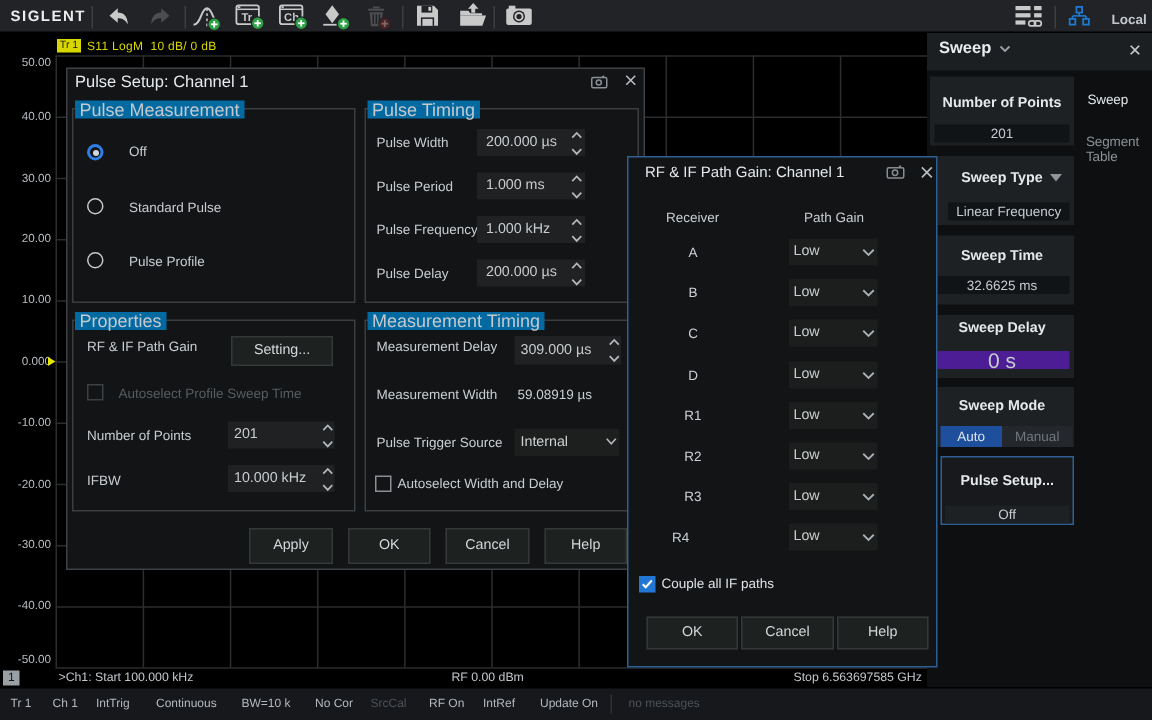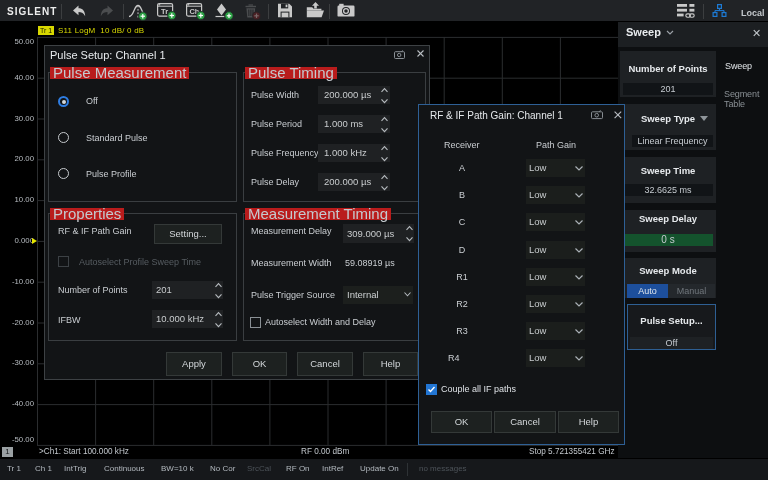--- a/index.html
+++ b/index.html
@@ -29,21 +29,21 @@
 #sbhead { left:618px; top:22px; width:150px; height:25px; background:#1c1f22; }
 #sbtitle { left:626px; top:26px; font-size:11px; font-weight:bold; color:#e9ecef; }
 #sbclose { left:752px; top:27px; font-size:11px; color:#c2c7cb; }
 .tab { font-size:9px; letter-spacing:-0.1px; }
 
 .dialog { background:#121416; }
 #dlg1 { left:44px; top:45px; width:386px; height:335px; border:1px solid #3d4144; }
 #dlg2 { left:418px; top:104px; width:207px; height:341px; border:1px solid #2e6096; }
 .dtitle { font-size:11px; color:#e7eaed; }
 .fieldset { position:absolute; border:1px solid #3a3e41; }
-.legend { position:absolute; top:-6px; left:1px; background:#b91c1c; padding:0 3px; font-size:15px; color:#c4c9ce; line-height:12px; }
+.legend { position:absolute; top:-6px; left:1px; background:#0369a1; padding:0 3px; font-size:12px; color:#c4c9ce; line-height:12px; }
 .flabel { position:absolute; font-size:9px; color:#c9cdd1; }
 .radio { position:absolute; width:11px; height:11px; border-radius:50%; border:1.5px solid #c6cacd; }
 .radio.sel { border-color:#2e7de2; border-width:2px; }
 .radio.sel::after { content:""; position:absolute; left:1.8px; top:1.8px; width:4.4px; height:4.4px; border-radius:50%; background:#d4d8db; }
 .btn { position:absolute; background:#1d2120; border:1px solid #343938; color:#d3d7da; font-size:9.5px; text-align:center; }
 .cb { position:absolute; width:11px; height:11px; border:1px solid #4a4f54; }
 svg { position:absolute; overflow:visible; }
 </style>
 </head>
 <body>
@@ -180,21 +180,21 @@
 <div class="ylab abs" style="left:0;top:277px">-10.00</div>
 <div class="ylab abs" style="left:0;top:318px">-20.00</div>
 <div class="ylab abs" style="left:0;top:358px">-30.00</div>
 <div class="ylab abs" style="left:0;top:399px">-40.00</div>
 <div class="ylab abs" style="left:0;top:435px">-50.00</div>
 <div id="marker0" class="abs"></div>
 
 <div id="chip1" class="abs">1</div>
 <div class="brow abs" style="left:39px">&gt;Ch1: Start 100.000 kHz</div>
 <div class="brow abs" style="left:301px">RF 0.00 dBm</div>
-<div class="brow abs" style="left:529px">Stop 5.721355421 GHz</div>
+<div class="brow abs" style="left:529px">Stop 6.563697585 GHz</div>
 
 <div id="statusbar" class="abs"></div>
 <div class="sitem abs" style="left:7px;top:464px">Tr 1</div>
 <div class="sitem abs" style="left:35px;top:464px">Ch 1</div>
 <div class="sitem abs" style="left:64px;top:464px">IntTrig</div>
 <div class="sitem abs" style="left:104px;top:464px">Continuous</div>
 <div class="sitem abs" style="left:161px;top:464px">BW=10 k</div>
 <div class="sitem abs" style="left:210px;top:464px">No Cor</div>
 <div class="sitem abs sdim" style="left:247px;top:464px">SrcCal</div>
 <div class="sitem abs" style="left:286px;top:464px">RF On</div>
@@ -217,21 +217,21 @@
 <div class="abs" style="left:620px;top:113px;width:96px;text-align:center;font-size:9.5px;font-weight:bold;color:#e6e9ec">Sweep Type</div>
 <div class="abs" style="left:632px;top:135px;width:81px;height:12px;background:#111417;text-align:center;font-size:9px;color:#c6cbd0;line-height:12px">Linear Frequency</div>
 <svg class="abs" style="left:700px;top:116px" width="8" height="5">
     <polygon points="0,0 8,0 4,5" fill="#8f959a"></polygon>
   </svg>
 <div class="abs" style="left:620px;top:157px;width:96px;height:46px;background:#1e2124;"></div>
 <div class="abs" style="left:620px;top:165px;width:96px;text-align:center;font-size:9.5px;font-weight:bold;color:#e6e9ec">Sweep Time</div>
 <div class="abs" style="left:623px;top:184px;width:90px;height:12px;background:#111417;text-align:center;font-size:9px;color:#c6cbd0;line-height:12px">32.6625 ms</div>
 <div class="abs" style="left:620px;top:210px;width:96px;height:42px;background:#1e2124;"></div>
 <div class="abs" style="left:620px;top:213px;width:96px;text-align:center;font-size:9.5px;font-weight:bold;color:#e6e9ec">Sweep Delay</div>
-<div class="abs" style="left:623px;top:234px;width:90px;height:12px;background:#14532d;text-align:center;font-size:10px;color:#c6cbd0;line-height:12px">0 s</div>
+<div class="abs" style="left:623px;top:234px;width:90px;height:12px;background:#4c1d95;text-align:center;font-size:14px;color:#c6cbd0;line-height:12px">0 s</div>
 <div class="abs" style="left:620px;top:258px;width:96px;height:40px;background:#1e2124;"></div>
 <div class="abs" style="left:620px;top:265px;width:96px;text-align:center;font-size:9.5px;font-weight:bold;color:#e6e9ec">Sweep Mode</div>
 <div class="abs" style="left:627px;top:284px;width:41px;height:14px;background:#1d4f9c;color:#dfe5ea;font-size:9px;text-align:center;line-height:14px">Auto</div>
 <div class="abs" style="left:668px;top:284px;width:47px;height:14px;background:#24282c;color:#70767c;font-size:9px;text-align:center;line-height:14px">Manual</div>
 <div class="abs" style="left:627px;top:304px;width:89px;height:46px;background:#17191c;border:1px solid #2e5f93;"></div>
 <div class="abs" style="left:627px;top:315px;width:89px;text-align:center;font-size:9.5px;font-weight:bold;color:#e6e9ec">Pulse Setup...</div>
 <div class="abs" style="left:630px;top:337px;width:83px;height:12px;background:#1e2124;text-align:center;font-size:9px;color:#c6cbd0;line-height:12px">Off</div>
 <div class="abs tab" style="left:725px;top:61px;color:#e2e6e9">Sweep</div>
 <div class="abs tab" style="left:724px;top:89px;color:#8a9095">Segment<br>Table</div>
 

